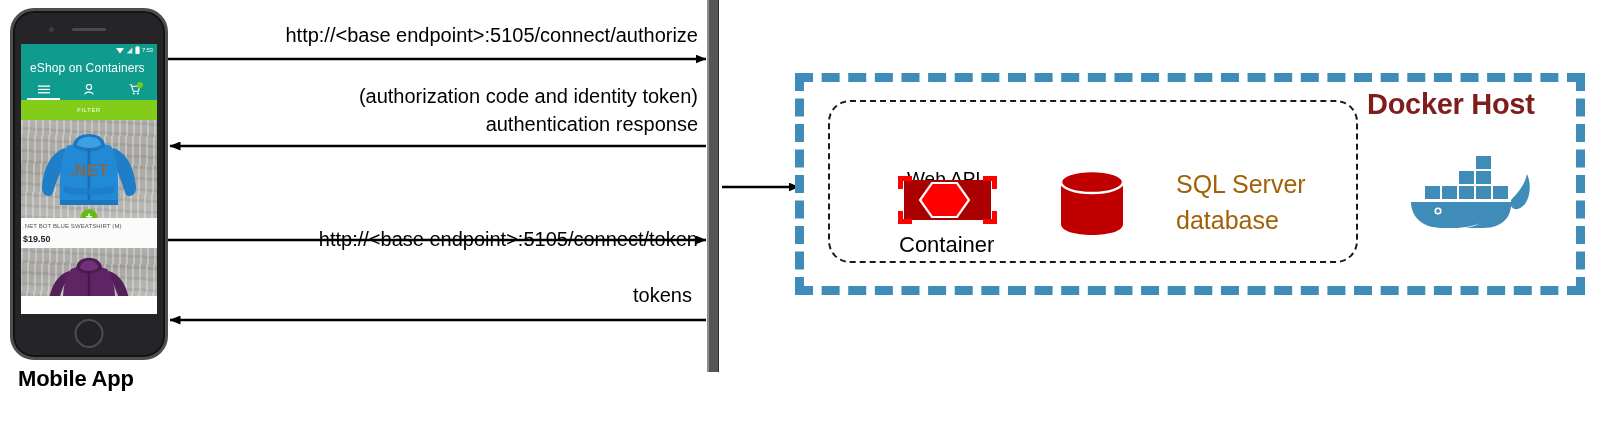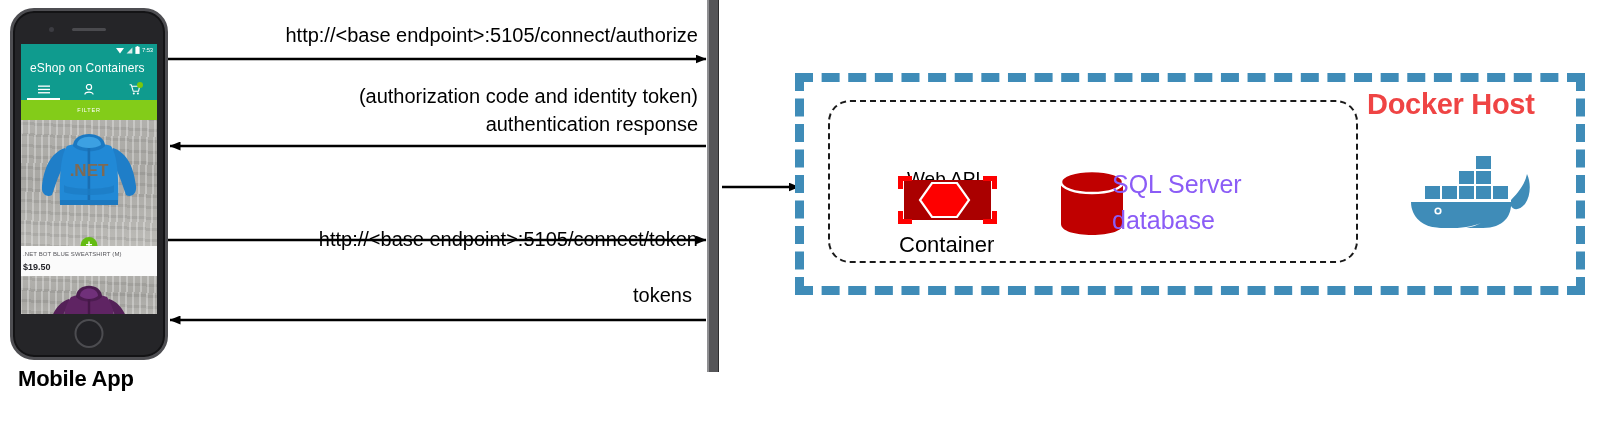--- a/index.html
+++ b/index.html
@@ -123,21 +123,21 @@
     align-items: center;
     justify-content: center;
   }
   .filter-bar span {
     color: #ffffff;
     font-size: 5.5px;
     letter-spacing: 0.8px;
   }
 
   .product-img {
-    height: 126px;
+    height: 98px;
     position: relative;
     background:
       repeating-linear-gradient(92deg, rgba(255,255,255,.30) 0 2px, rgba(0,0,0,0) 2px 7px),
       repeating-linear-gradient(3deg, rgba(0,0,0,.07) 0 3px, rgba(0,0,0,0) 3px 11px),
       linear-gradient(176deg, #b3b2ae 0%, #a8a7a3 45%, #bdbcb8 100%);
     overflow: hidden;
   }
   .hoodie {
     position: absolute;
     left: 50%; top: 4px;
@@ -224,21 +224,21 @@
   .docker-host {
     position: absolute;
     left: 795px; top: 73px;
     width: 790px; height: 222px;
     border: 9px dashed #3f8cb8;
   }
   .docker-host-label {
     position: absolute;
     left: 1367px; top: 88px;
     font-size: 29px;
-    color: #ef4444;
+    color: #7f1d1d;
     font-weight: bold;
     letter-spacing: -0.3px;
   }
   .whale {
     position: absolute;
     left: 1395px; top: 140px;
   }
 
   .ms-box {
     position: absolute;
@@ -280,23 +280,23 @@
     left: 898px; top: 176px;
     width: 99px; height: 48px;
   }
 
   .db-icon {
     position: absolute;
     left: 1059px; top: 169px;
   }
   .db-label {
     position: absolute;
-    left: 1112px; top: 167px;
+    left: 1176px; top: 167px;
     font-size: 25px;
-    color: #8b5cf6;
+    color: #a16207;
     line-height: 1.42;
   }
 </style>
 </head>
 <body>
 
 <div id="canvas">
 
   <div class="phone">
     <div class="phone-cam"></div>

